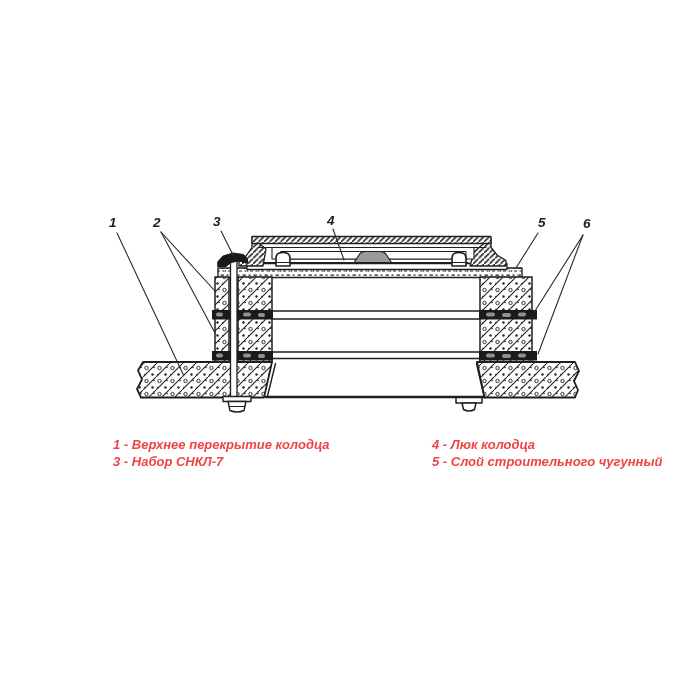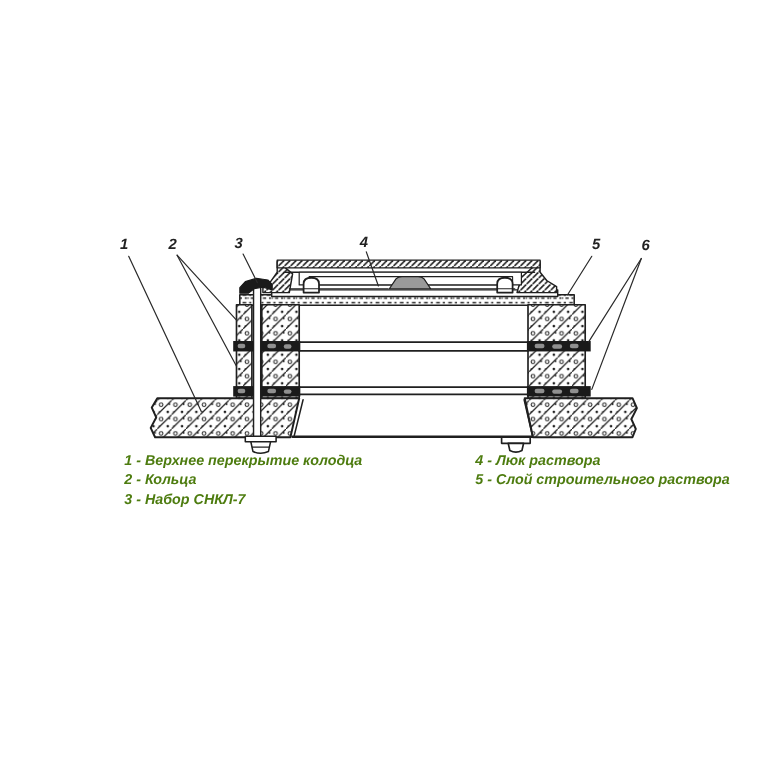--- a/index.html
+++ b/index.html
@@ -3,21 +3,21 @@
 <meta charset="utf-8">
 <style>
   html,body{margin:0;padding:0;background:#ffffff;}
   body{width:700px;height:700px;position:relative;overflow:hidden;
        font-family:"Liberation Sans",sans-serif;}
   .stage{position:absolute;inset:0;width:700px;height:700px;}
   svg.draw{position:absolute;left:0;top:0;}
   .callout-num{position:absolute;transform:translate(-50%,-50%);
     font:italic 700 13.5px "Liberation Sans",sans-serif;color:#222222;
     letter-spacing:.3px;}
-  .legend-col{position:absolute;top:410px;color:#4d7c0f;
+  .legend-col{position:absolute;top:436px;color:#ef4444;
     font:italic 700 13px/17.3px "Liberation Sans",sans-serif;}
   .legend-col.left{left:113px;}
   .legend-col.right{left:432px;}
   .legend-row{white-space:nowrap;}
   .sep{white-space:pre;}
 </style>
 </head>
 <body>
 
 <div class="stage">
@@ -134,21 +134,20 @@
 
   <span class="callout-num" style="left:113px;top:222px">1</span>
   <span class="callout-num" style="left:157px;top:222px">2</span>
   <span class="callout-num" style="left:217px;top:221px">3</span>
   <span class="callout-num" style="left:331px;top:220px">4</span>
   <span class="callout-num" style="left:542px;top:222px">5</span>
   <span class="callout-num" style="left:587px;top:223px">6</span>
 
   <div class="legend-col left">
     <div class="legend-row"><span>1</span><span class="sep"> - </span><span>Верхнее перекрытие колодца</span></div>
-    <div class="legend-row"><span>2</span><span class="sep"> - </span><span>Кольца</span></div>
     <div class="legend-row"><span>3</span><span class="sep"> - </span><span>Набор СНКЛ-7</span></div>
   </div>
   <div class="legend-col right">
-    <div class="legend-row"><span>4</span><span class="sep"> - </span><span>Люк раствора</span></div>
-    <div class="legend-row"><span>5</span><span class="sep"> - </span><span>Слой строительного раствора</span></div>
+    <div class="legend-row"><span>4</span><span class="sep"> - </span><span>Люк колодца</span></div>
+    <div class="legend-row"><span>5</span><span class="sep"> - </span><span>Слой строительного чугунный</span></div>
   </div>
 
 </div>
 
 </body></html>

